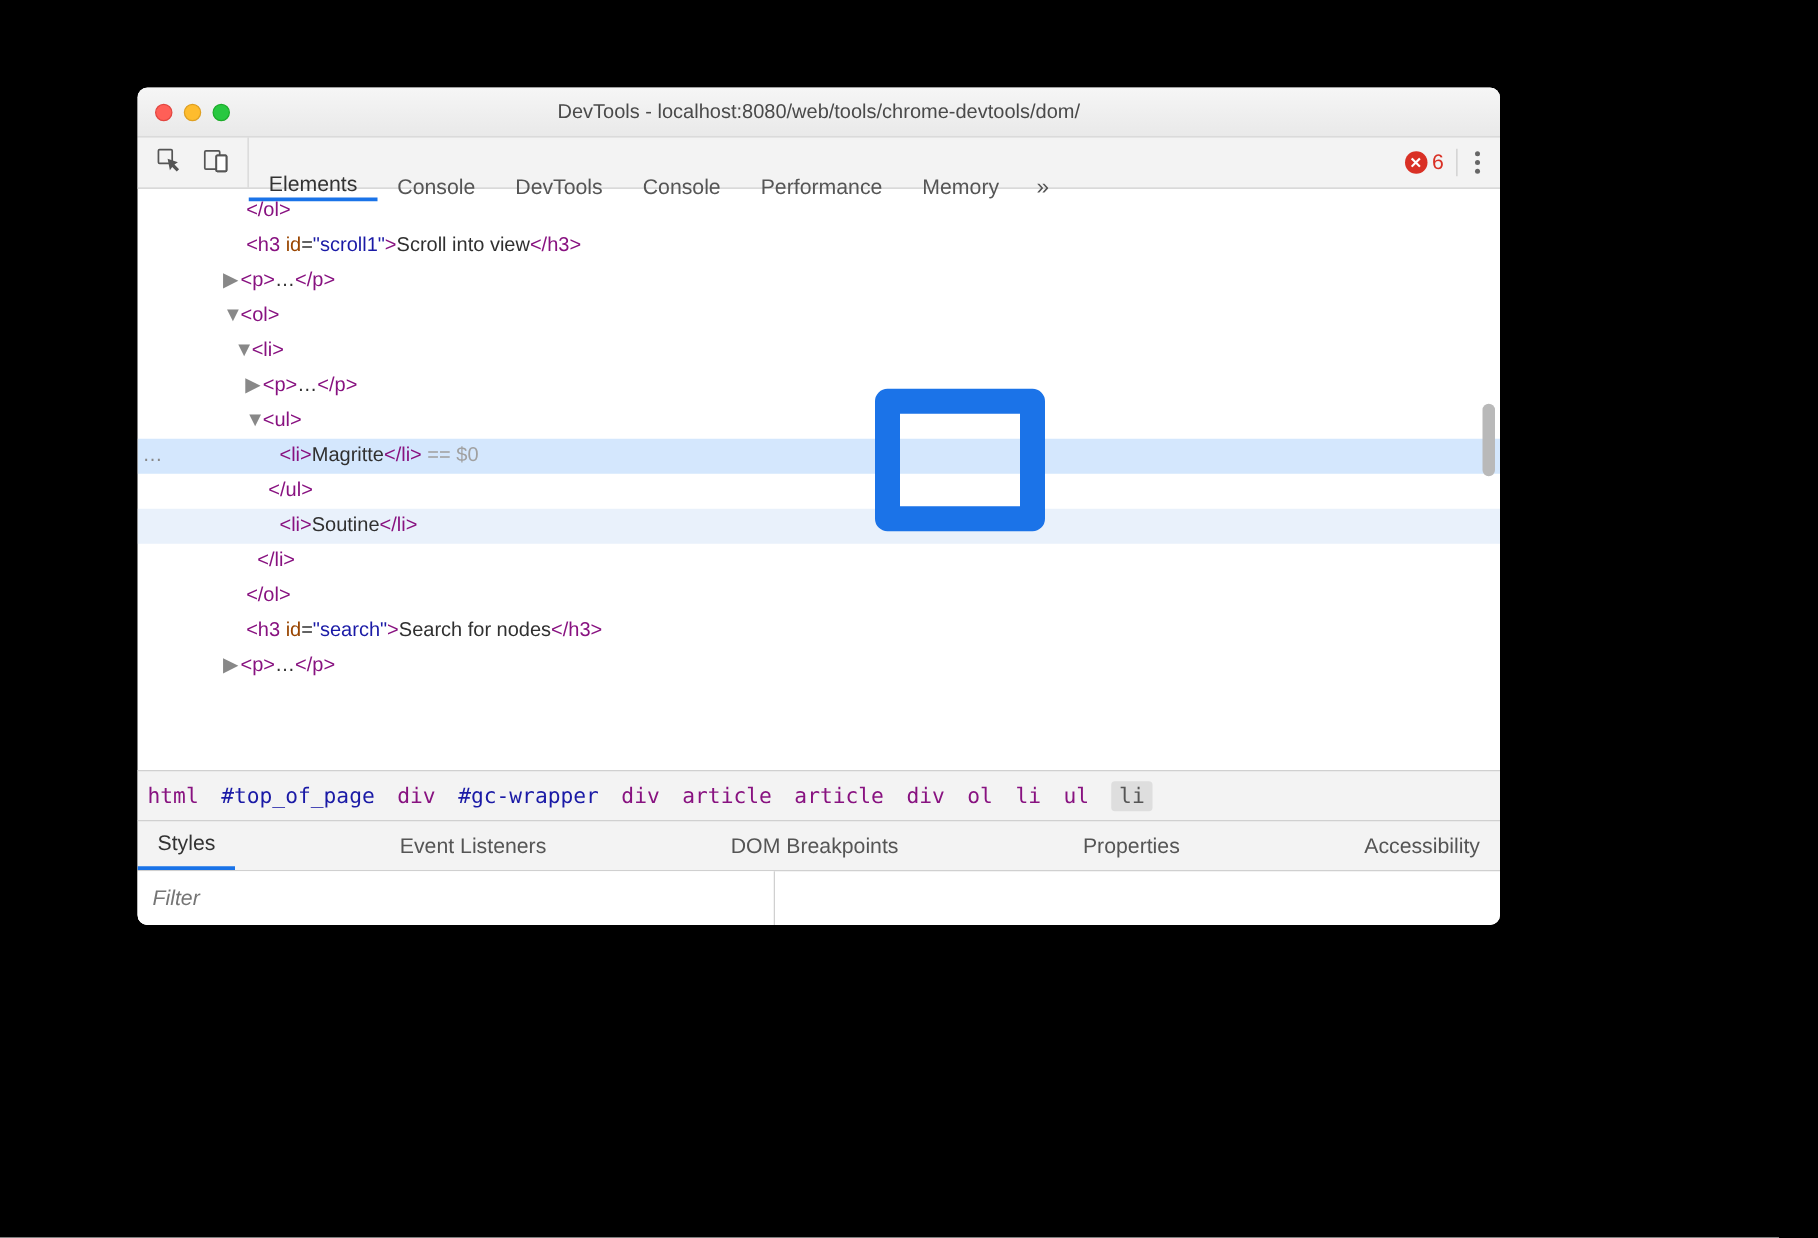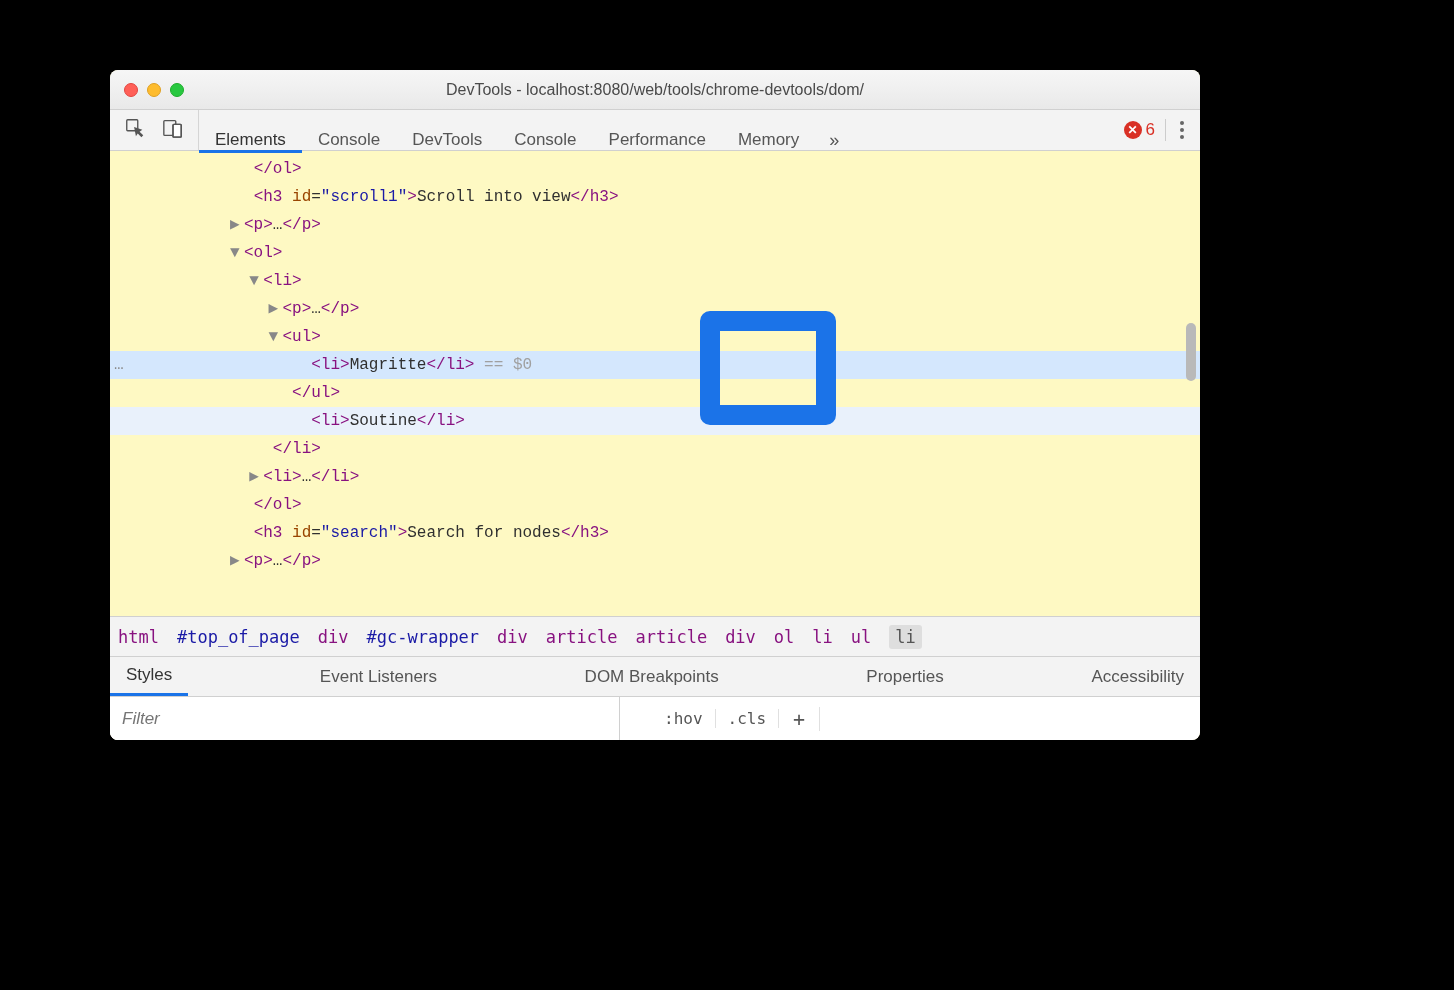--- a/index.html
+++ b/index.html
@@ -9,21 +9,21 @@
     height: 990px;
     font-family: -apple-system, BlinkMacSystemFont, "Segoe UI", sans-serif;
     position: relative;
   }
   .window {
     position: absolute;
     left: 110px;
     top: 70px;
     width: 1090px;
     height: 670px;
-    background: #fef9c3;
+    background: #ffffff;
     border-radius: 8px;
     overflow: hidden;
     box-shadow: 0 20px 60px rgba(0,0,0,.6);
     display: flex;
     flex-direction: column;
   }
   
   .titlebar {
     height: 40px;
     background: linear-gradient(#f6f6f6,#e9e9e9);
@@ -42,33 +42,33 @@
   .toolbar {
     height: 41px;
     background: #f3f3f3;
     border-bottom: 1px solid #d0d0d0;
     display: flex;
     align-items: center;
     font-size: 17px;
     color: #333;
   }
   .tb-iconwrap { display:flex;align-items:center;padding:0 14px;gap:16px;border-right:1px solid #d5d5d5;height:100%; }
-  .tb-tabs { display:flex;align-items:flex-start;height:100%;margin-top:39px; }
+  .tb-tabs { display:flex;align-items:center;height:100%;margin-top:39px; }
   .tb-tab { padding:0 16px;display:flex;align-items:center;cursor:pointer;color:#555; }
   .tb-tab.active { color:#333;border-bottom:3px solid #1a73e8; }
   .tb-more{padding:0 14px;color:#555;font-size:18px;}
   .tb-right{margin-left:auto;display:flex;align-items:center;gap:10px;padding-right:12px;}
   .errbadge{display:flex;align-items:center;gap:4px;color:#d93025;font-size:17px;}
   .errbadge .dot{width:18px;height:18px;border-radius:50%;background:#d93025;color:#fff;display:flex;align-items:center;justify-content:center;font-size:12px;font-weight:bold;}
   .kebab{display:flex;flex-direction:column;gap:3px;padding:4px;}
   .kebab span{width:4px;height:4px;border-radius:50%;background:#666;}
   
   .dompanel{flex:1;position:relative;overflow:hidden;}
   .domtree{
-    font-family: Liberation Mono, monospace;
+    font-family: Liberation Sans, sans-serif;
     font-size: 16px;
     line-height: 28px;
     padding: 4px 0 6px 0;
     color:#303030;
   }
   .row{white-space:pre;padding-left:24px;}
   .row.selected{background:#d4e7fd;}
   .row.hovered{background:#e9f1fb;}
   .row .gutter{position:absolute;left:4px;color:#888;}
   .tag{color:#881280;}
@@ -174,21 +174,20 @@
         <div class="row">           <span class="expander"></span><span class="tag">&lt;h3 </span><span class="attr">id</span>=<span class="val">"scroll1"</span><span class="tag">&gt;</span><span class="txt">Scroll into view</span><span class="tag">&lt;/h3&gt;</span></div>
         <div class="row">          <span class="expander">▶ </span><span class="tag">&lt;p&gt;</span><span class="txt">…</span><span class="tag">&lt;/p&gt;</span></div>
         <div class="row">          <span class="expander">▼ </span><span class="tag">&lt;ol&gt;</span></div>
         <div class="row">            <span class="expander">▼ </span><span class="tag">&lt;li&gt;</span></div>
         <div class="row">              <span class="expander">▶ </span><span class="tag">&lt;p&gt;</span><span class="txt">…</span><span class="tag">&lt;/p&gt;</span></div>
         <div class="row">              <span class="expander">▼ </span><span class="tag">&lt;ul&gt;</span></div>
         <div class="row selected"><span class="gutter">…</span>                 <span class="expander"></span><span class="tag">&lt;li&gt;</span><span class="txt">Magritte</span><span class="tag">&lt;/li&gt;</span> <span class="hint">== $0</span></div>
         <div class="row">               <span class="expander"></span><span class="tag">&lt;/ul&gt;</span></div>
         <div class="row hovered">                 <span class="expander"></span><span class="tag">&lt;li&gt;</span><span class="txt">Soutine</span><span class="tag">&lt;/li&gt;</span></div>
         <div class="row">             <span class="expander"></span><span class="tag">&lt;/li&gt;</span></div>
-        <div class="row">            <span class="expander">▶ </span><span class="tag">&lt;li&gt;</span><span class="txt">…</span><span class="tag">&lt;/li&gt;</span></div>
         <div class="row">           <span class="expander"></span><span class="tag">&lt;/ol&gt;</span></div>
         <div class="row">           <span class="expander"></span><span class="tag">&lt;h3 </span><span class="attr">id</span>=<span class="val">"search"</span><span class="tag">&gt;</span><span class="txt">Search for nodes</span><span class="tag">&lt;/h3&gt;</span></div>
         <div class="row">          <span class="expander">▶ </span><span class="tag">&lt;p&gt;</span><span class="txt">…</span><span class="tag">&lt;/p&gt;</span></div>
       </div>
     <div class="blue-square"></div>
     <div class="vscroll">
       <div class="thumb"></div>
     </div>
   </div>
 
@@ -210,20 +209,15 @@
   <div class="lower-tabs">
     <div class="ltab active">Styles</div>
     <div class="ltab">Event Listeners</div>
     <div class="ltab">DOM Breakpoints</div>
     <div class="ltab">Properties</div>
     <div class="ltab">Accessibility</div>
   </div>
 
   <div class="filterrow">
     <input class="filterinput" placeholder="Filter" style="">
-    <div class="filterbtns">
-      <div class="fbtn">:hov</div>
-      <div class="fbtn">.cls</div>
-      <div class="fbtn plus">+</div>
-    </div>
   </div>
 
 </div>
 
 </body></html>

